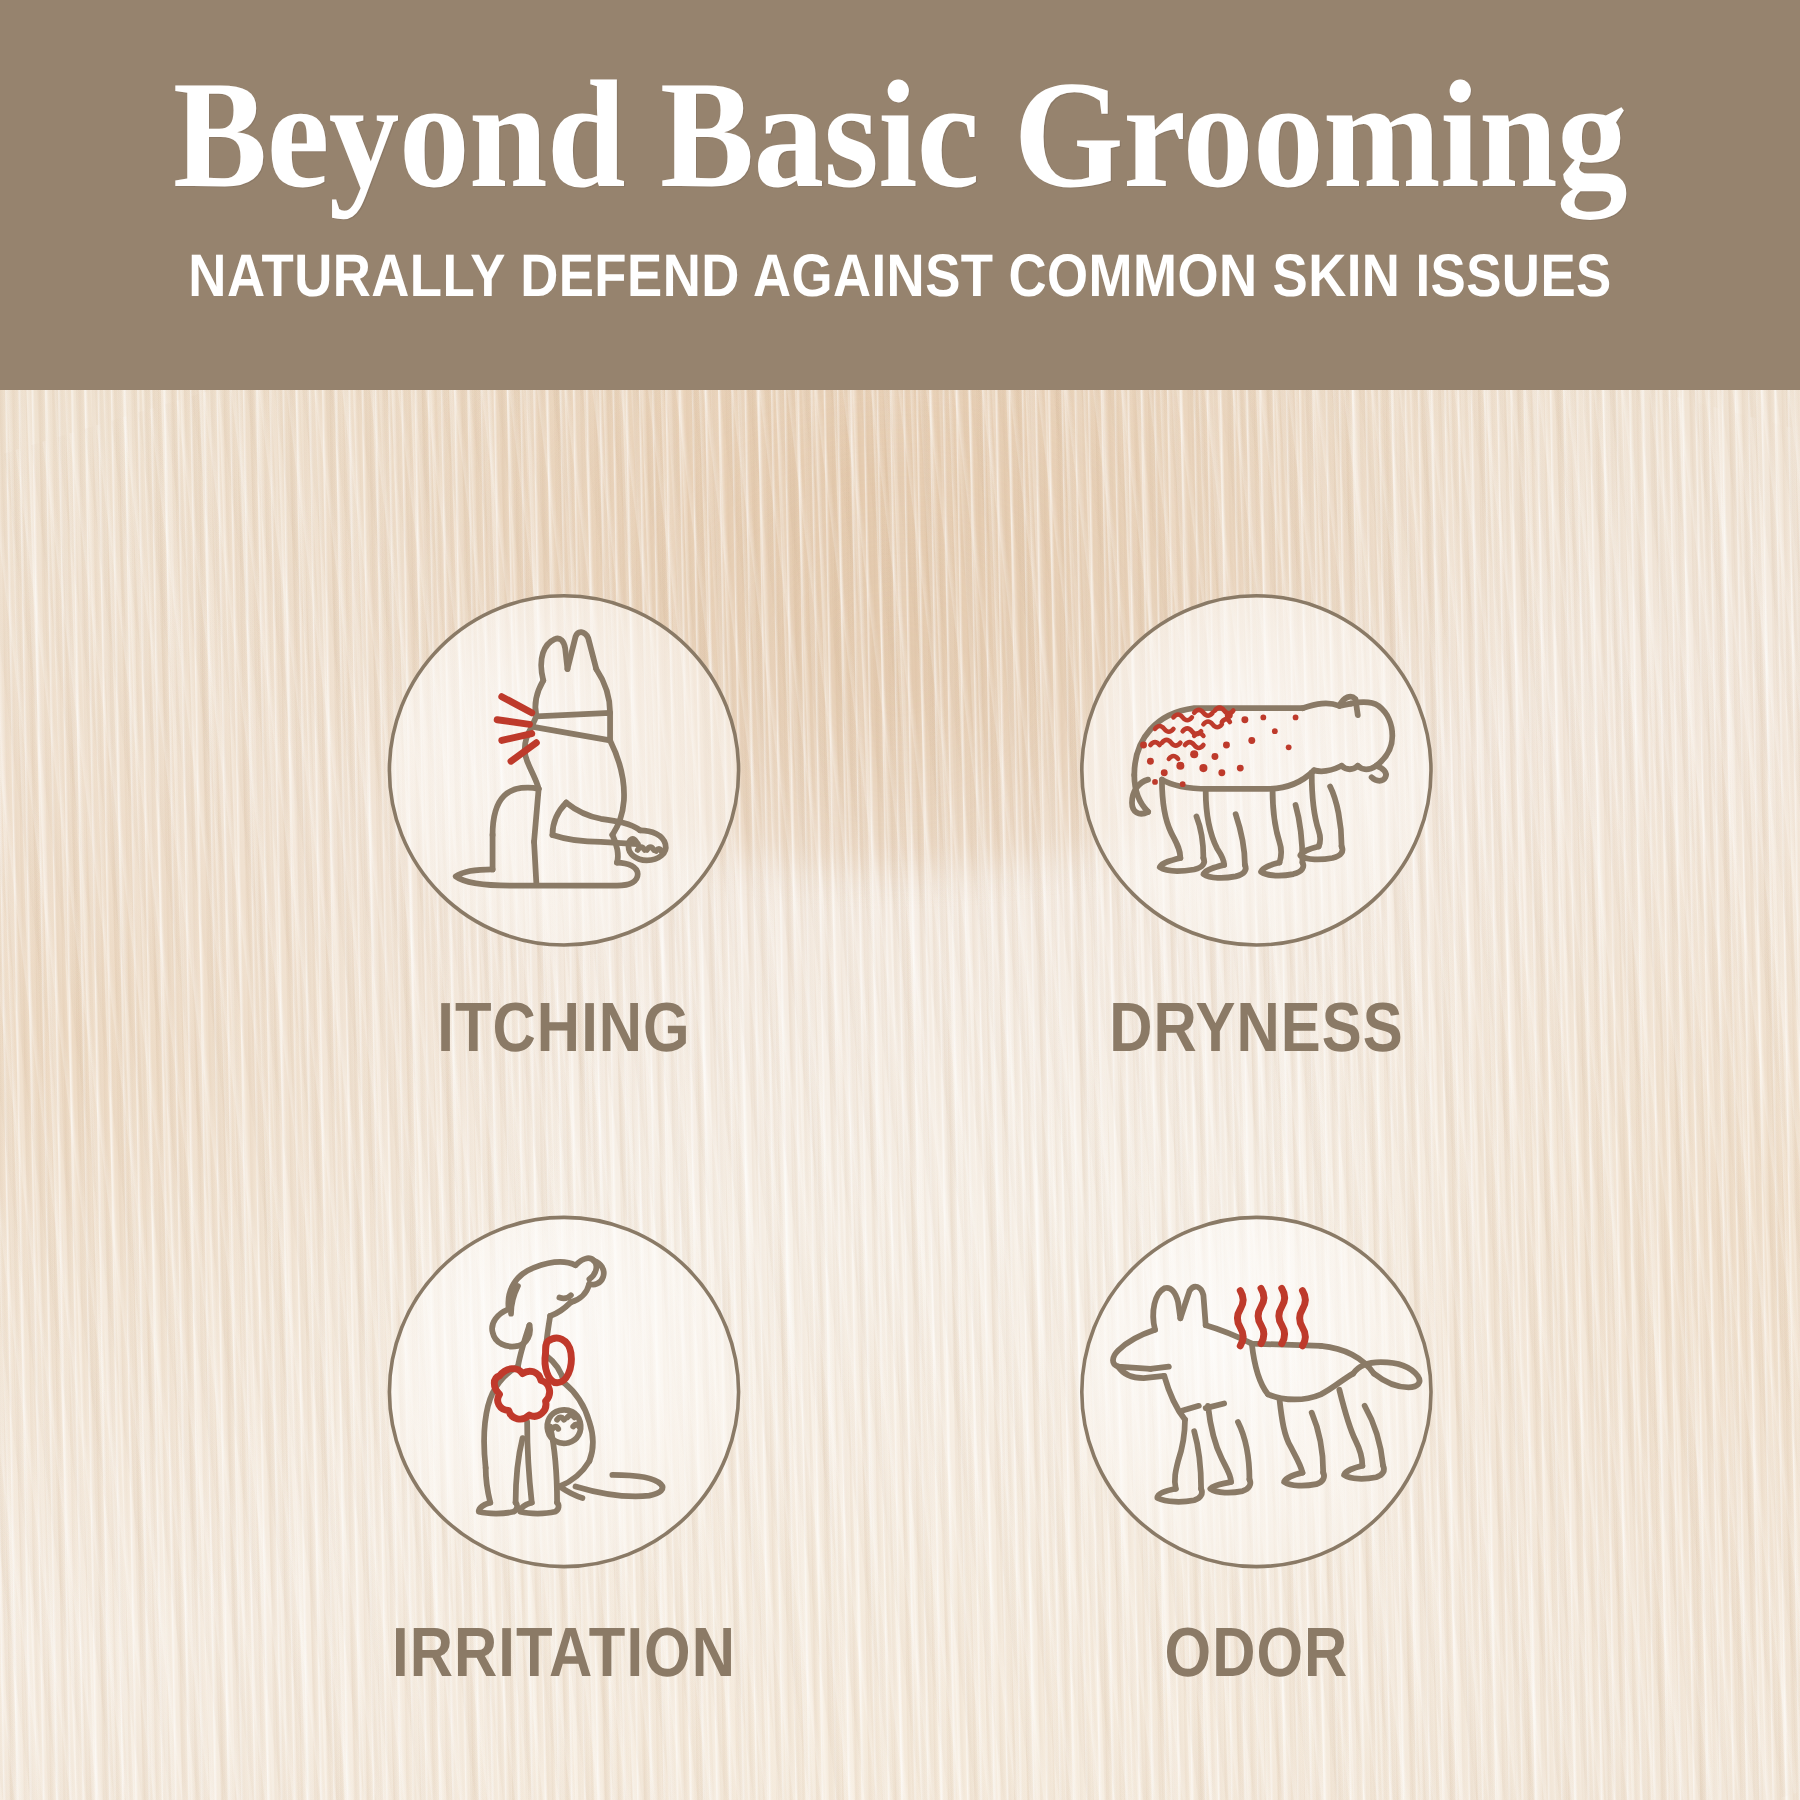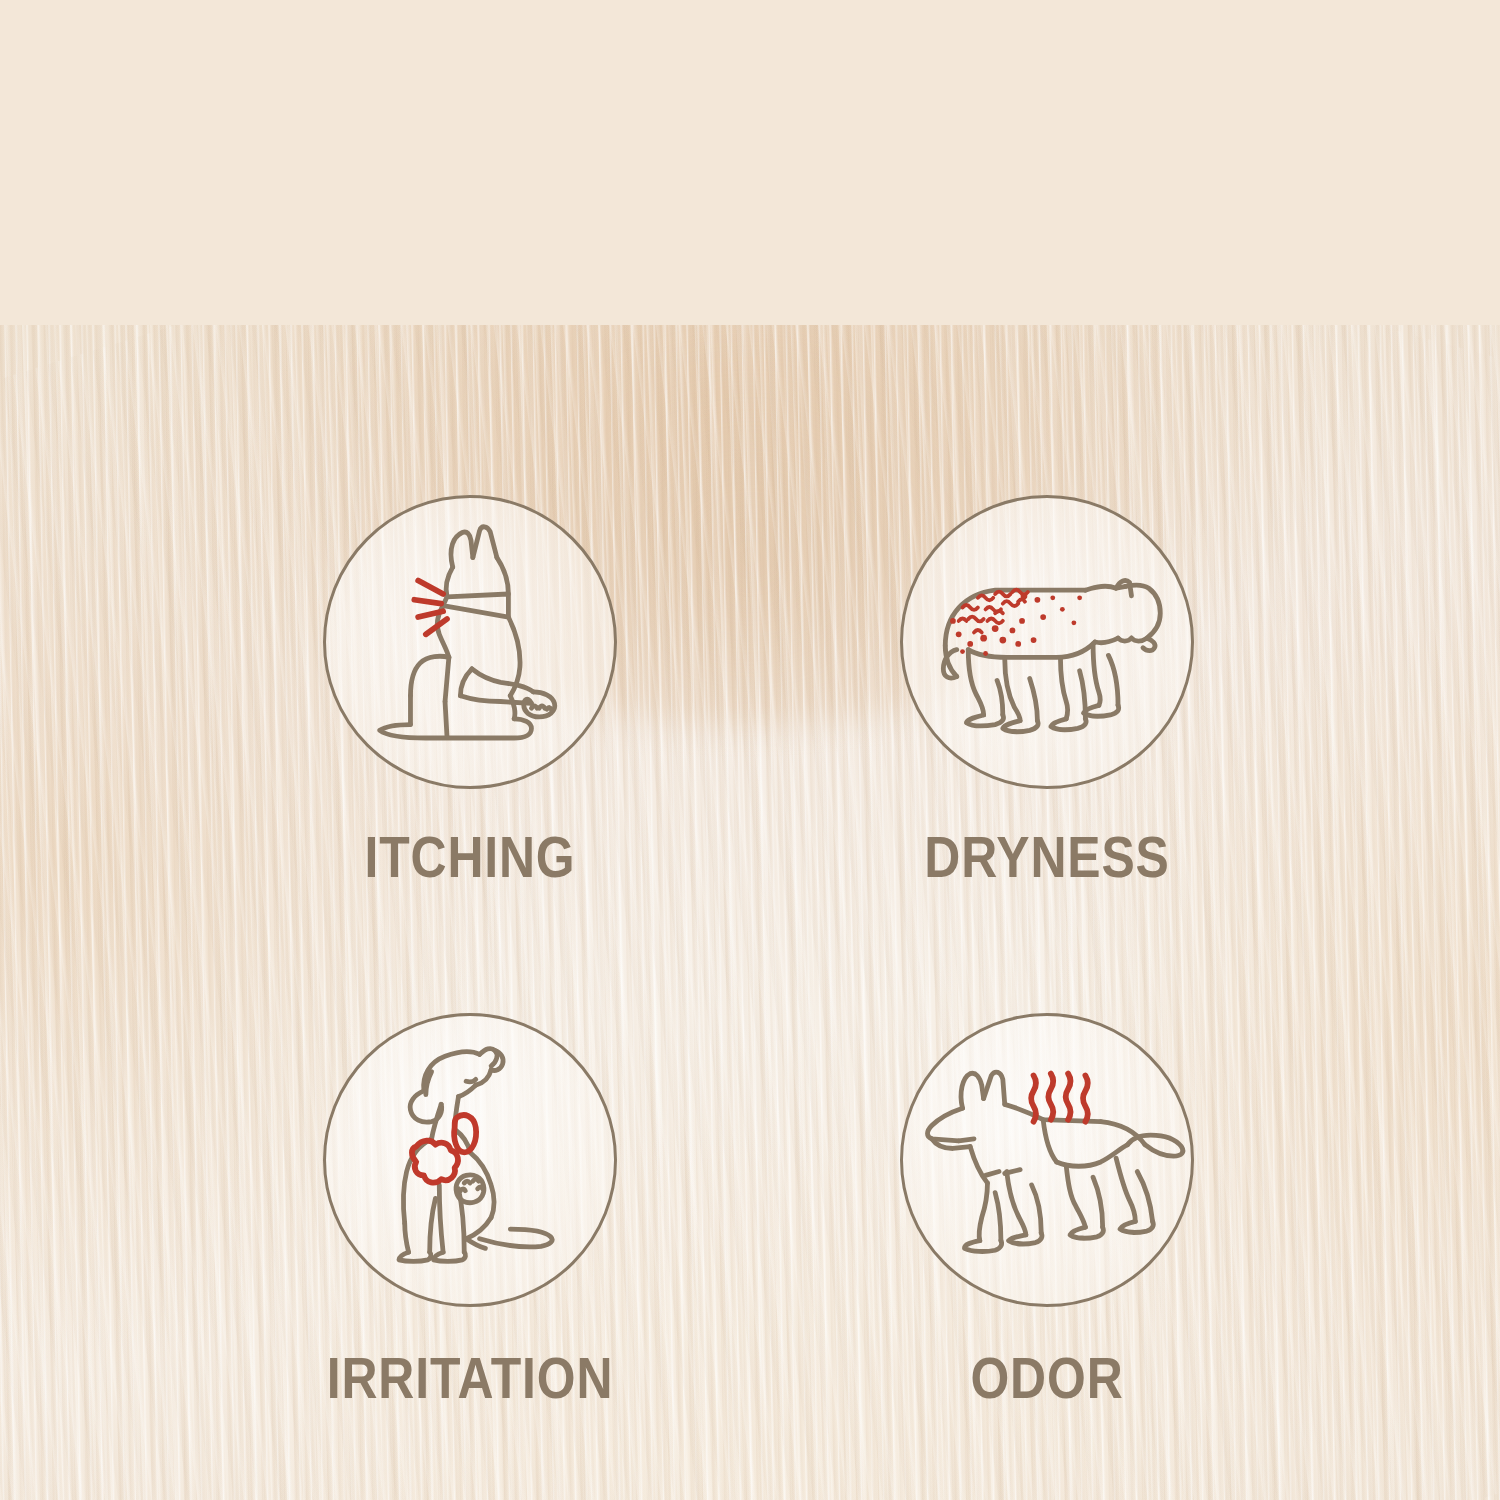--- a/index.html
+++ b/index.html
@@ -233,20 +233,24 @@
 
   <div id="fur-bg">
     <div id="fur-swirl"></div>
     <div class="strands s1"></div>
     <div class="strands s2"></div>
     <div class="strands s3"></div>
     <div class="strands s4"></div>
     <div class="strands s5"></div>
   </div>
 
+  <div id="header-band">
+    <div id="poster-title">Beyond Basic Grooming</div>
+    <div id="poster-subtitle">NATURALLY DEFEND AGAINST COMMON SKIN ISSUES</div>
+  </div>
 
   <div id="icon-grid">
 
     <div class="cell" id="cell-itching">
       <div class="badge">
         <svg viewBox="0 0 300 300" xmlns="http://www.w3.org/2000/svg" fill="none" stroke="#8A7A66" stroke-width="5" stroke-linecap="round" stroke-linejoin="round">
 
           <path d="M132 72 C127 52 133 40 142 36 C147 34 150 38 151 44 L153 62"></path>
           <path d="M153 62 L160 34 C162 28 168 29 171 35 L178 62"></path>
 

